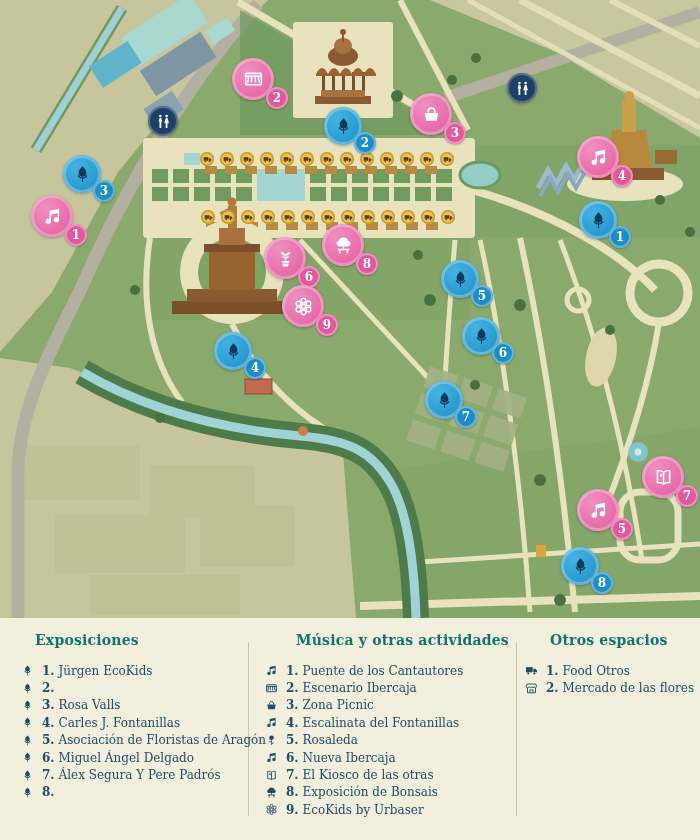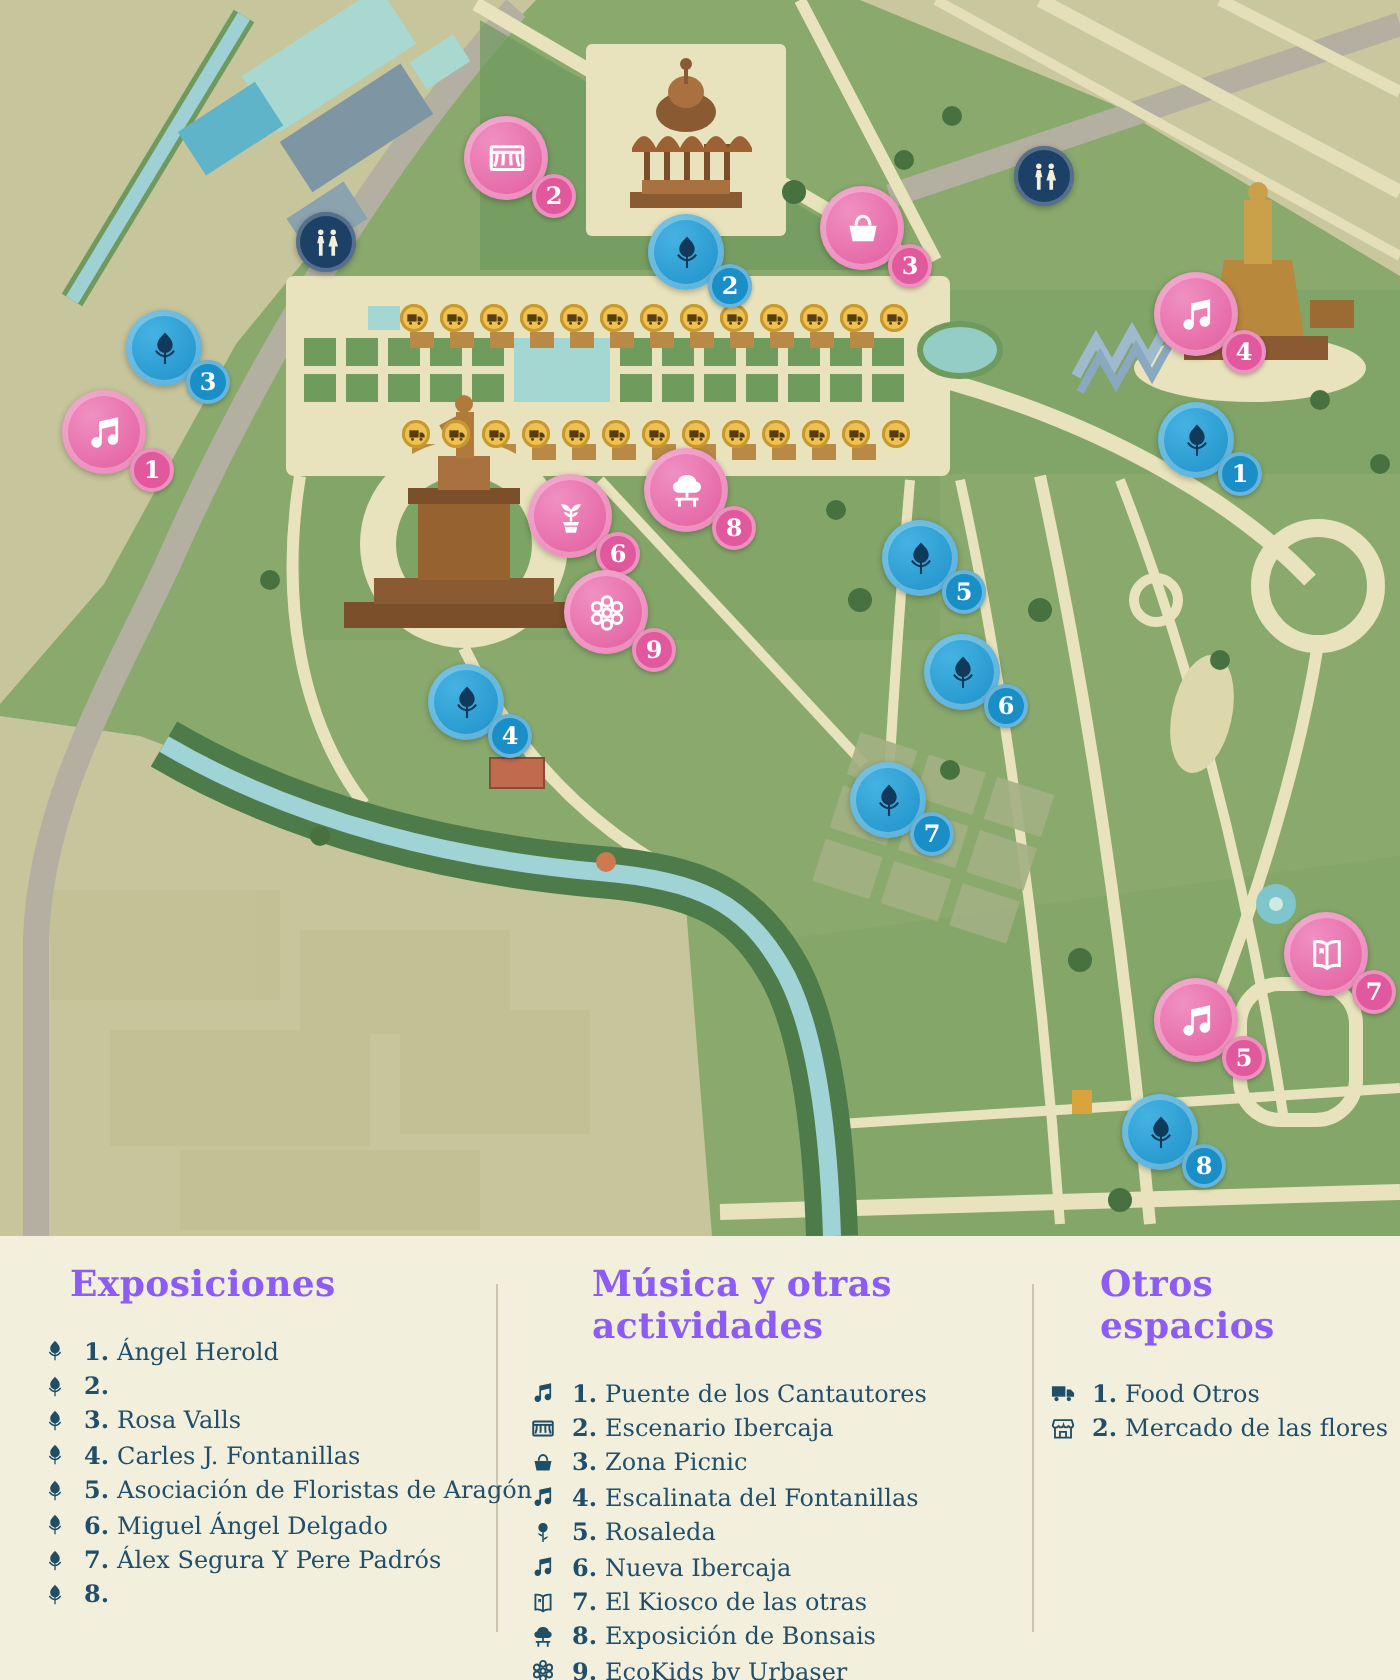--- a/index.html
+++ b/index.html
@@ -25,21 +25,21 @@
   .music .m-badge{background:#e1589c;}
   .expo .m-badge{background:#1a8ec6;}
   .truck{position:absolute;width:14px;height:14px;border-radius:50%;background:#eec152;
          transform:translate(-50%,-50%);display:flex;align-items:center;justify-content:center;
          box-shadow:inset 0 0 0 1.5px #c6982e;color:#553d0f;}
   .truck svg{width:9px;height:9px;display:block;}
   
   .legend{position:absolute;left:0;top:618px;width:700px;height:222px;background:#f2efdc;}
   .lg-div{position:absolute;top:24px;bottom:24px;width:1px;background:#ccc8af;}
   .lg-col{position:absolute;top:14px;}
-  .lg-col h2{margin:0 0 14px 0;font-size:18px;font-weight:bold;color:#8b5cf6;letter-spacing:.2px;}
+  .lg-col h2{margin:0 0 14px 0;font-size:14px;font-weight:bold;color:#0f766e;letter-spacing:.2px;}
   .lg-col ul{list-style:none;margin:0;padding:0;}
   .lg-col li{display:flex;align-items:center;height:17.4px;font-size:12px;color:#204e6b;white-space:nowrap;}
   .lg-icon{width:15px;height:13px;margin-right:7px;color:#1f4e67;display:inline-flex;align-items:center;justify-content:center;flex:0 0 15px;}
   .lg-icon svg{width:13px;height:13px;display:block;}
   .lg-num{font-weight:bold;margin-right:4px;}
 </style>
 </head>
 <body>
 
 <div class="stage">
@@ -703,21 +703,21 @@
       <ul>
           <li>
             <span class="lg-icon">
               <svg viewBox="0 0 24 24" fill="currentColor">
                 <path d="M12 2.6C10 5 7.6 6.7 7.6 9.9a4.4 4.4 0 0 0 8.8 0C16.4 6.7 14 5 12 2.6z"></path>
                 <path d="M11.4 13.2h1.2v7.4h-1.2z"></path>
                 <path d="M12 16.8c-2.3-.2-4.3-1.4-5.7-3.5l1-.8c1.2 1.7 2.9 2.8 4.7 3.1zm0 0c2.3-.2 4.3-1.4 5.7-3.5l-1-.8c-1.2 1.7-2.9 2.8-4.7 3.1z"></path>
               </svg>
             </span>
             <span class="lg-num">1.</span>
-            <span>Ángel Herold</span>
+            <span>Jürgen EcoKids</span>
           </li>
           <li>
             <span class="lg-icon">
               <svg viewBox="0 0 24 24" fill="currentColor">
                 <path d="M12 2.6C10 5 7.6 6.7 7.6 9.9a4.4 4.4 0 0 0 8.8 0C16.4 6.7 14 5 12 2.6z"></path>
                 <path d="M11.4 13.2h1.2v7.4h-1.2z"></path>
                 <path d="M12 16.8c-2.3-.2-4.3-1.4-5.7-3.5l1-.8c1.2 1.7 2.9 2.8 4.7 3.1zm0 0c2.3-.2 4.3-1.4 5.7-3.5l-1-.8c-1.2 1.7-2.9 2.8-4.7 3.1z"></path>
               </svg>
             </span>
             <span class="lg-num">2.</span>

